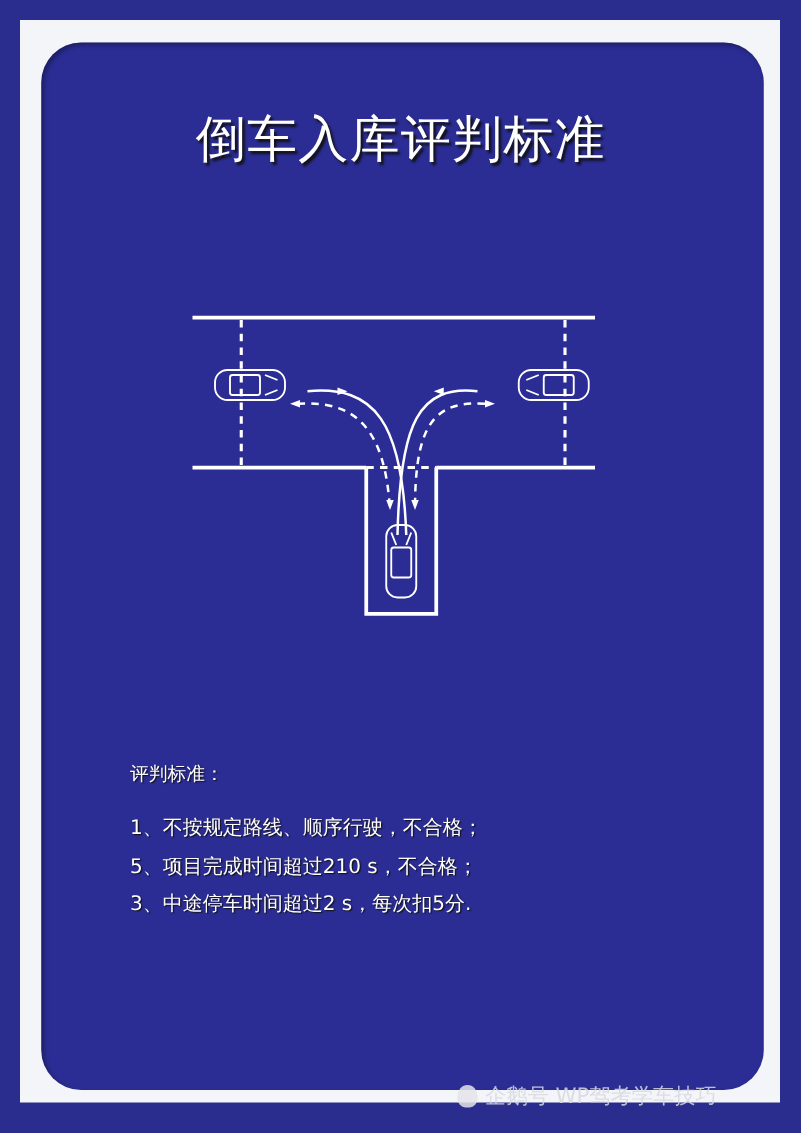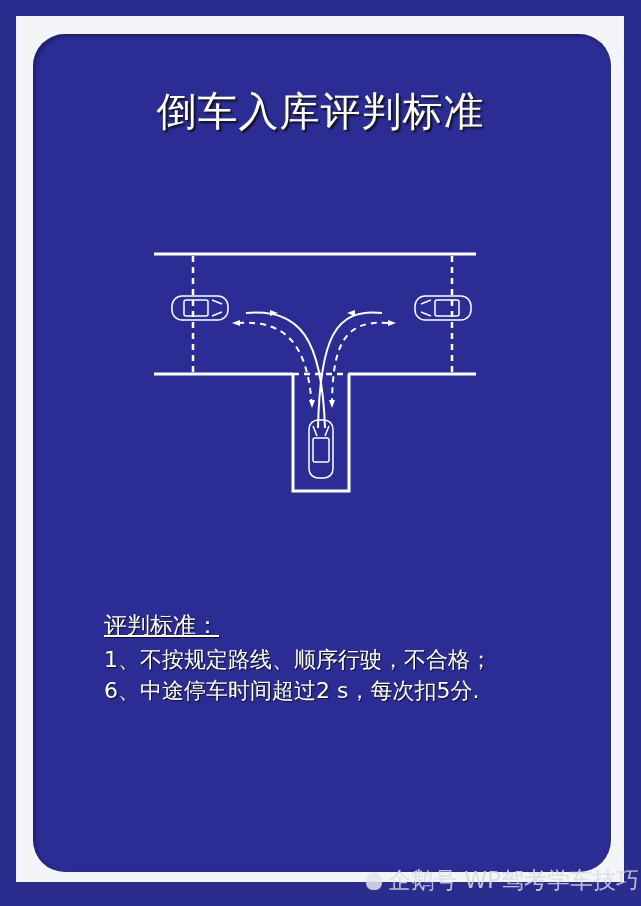--- a/index.html
+++ b/index.html
@@ -2,23 +2,23 @@
 <html><head>
 <meta charset="utf-8">
 <style>
   html,body{margin:0;padding:0;}
   body{width:641px;height:906px;background:#2a2c8e;position:relative;overflow:hidden;font-family:"DejaVu Sans",sans-serif;}
   .white-frame{position:absolute;left:16px;top:16px;width:608px;height:866px;background:#f4f5f8;}
   .panel{position:absolute;left:33px;top:34px;width:578px;height:838px;background:#2b2d94;border-radius:32px;box-shadow:inset 2px 2px 4px rgba(0,0,0,0.35);}
   .title{position:absolute;left:0;width:100%;top:84px;text-align:center;color:#fff;font-size:40px;letter-spacing:1px;text-shadow:2px 2px 2px #111;}
   .diagram{position:absolute;left:150px;top:248px;}
   .criteria{position:absolute;left:104px;top:610px;color:#fff;text-shadow:1px 1px 1px #111;}
-  .criteria-heading{font-size:23px;margin-bottom:4px;text-decoration:underline;}
-  .criteria-item{font-size:22px;height:30.5px;line-height:30.5px;white-space:nowrap;}
-  .watermark{position:absolute;left:366px;top:865px;color:#d8d8e0;font-size:23px;display:flex;align-items:center;gap:6px;opacity:0.85;}
+  .criteria-heading{font-size:15px;margin-bottom:18px;}
+  .criteria-item{font-size:16px;height:30.5px;line-height:30.5px;white-space:nowrap;}
+  .watermark{position:absolute;left:366px;top:865px;color:#d8d8e0;font-size:17px;display:flex;align-items:center;gap:6px;opacity:0.85;}
   .penguin{width:16px;height:18px;background:#e4e4ea;border-radius:50% 50% 40% 40%;}
 </style>
 </head>
 <body>
 
 <div class="white-frame"></div>
 <div class="panel"></div>
 
 <div class="title">倒车入库评判标准</div>
 
@@ -72,19 +72,20 @@
     <rect x="159" y="172" width="24" height="58" rx="9"></rect>
     <rect x="163" y="190" width="16" height="24" rx="2"></rect>
     <line x1="163" y1="178" x2="167" y2="188"></line>
     <line x1="179" y1="178" x2="175" y2="188"></line>
   </g>
 </svg>
 
 <div class="criteria">
   <div class="criteria-heading">评判标准：</div>
   <div class="criteria-item">1、不按规定路线、顺序行驶，不合格；</div>
-  <div class="criteria-item">6、中途停车时间超过2 s，每次扣5分.</div>
+  <div class="criteria-item">5、项目完成时间超过210 s，不合格；</div>
+  <div class="criteria-item">3、中途停车时间超过2 s，每次扣5分.</div>
 </div>
 
 <div class="watermark">
   <span class="penguin"></span>
   <span>企鹅号 WP驾考学车技巧</span>
 </div>
 
 </body></html>

